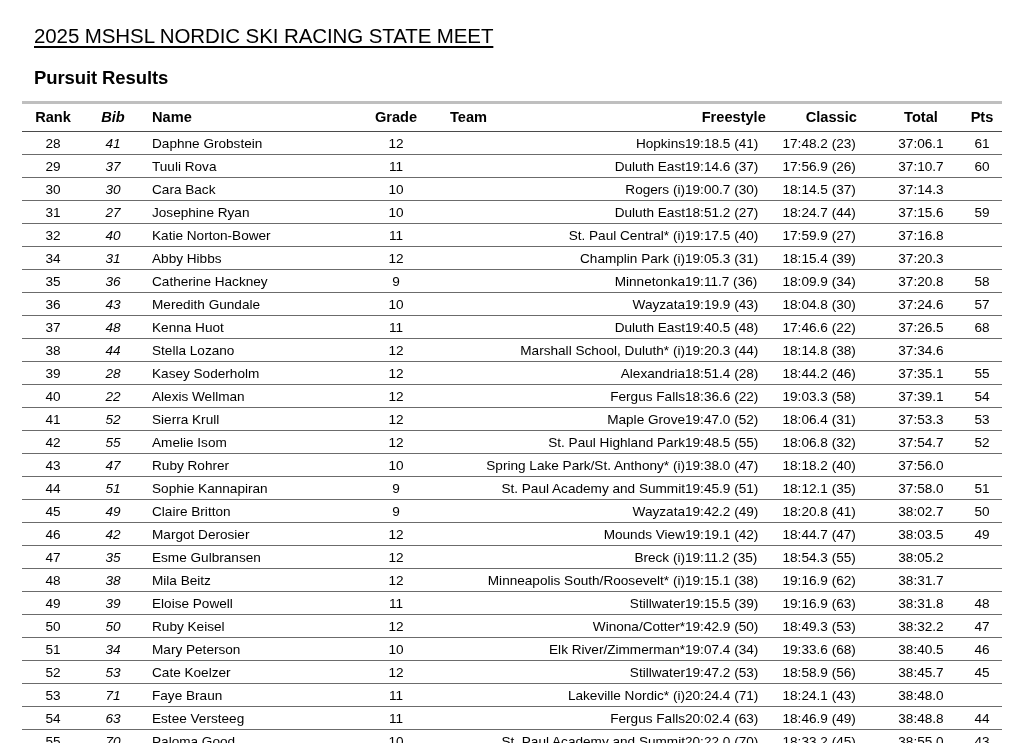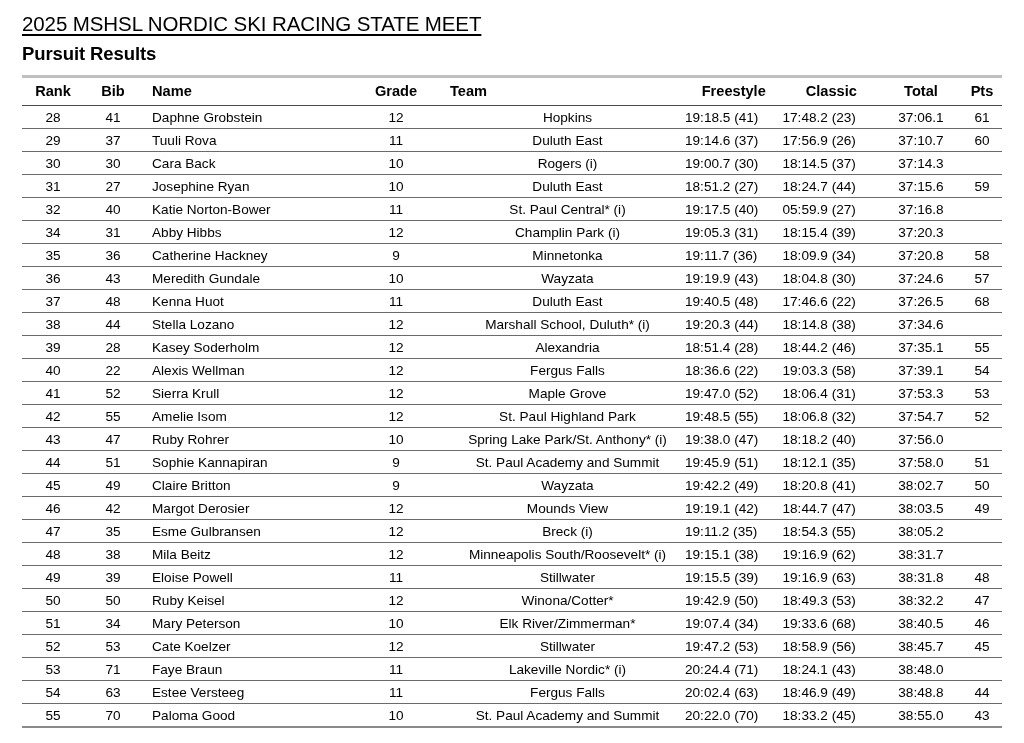--- a/index.html
+++ b/index.html
@@ -21,28 +21,28 @@
     padding: 0 22px;
     position: relative;
   }
   .doc-title {
     font-size: 20.5px;
     font-weight: 400;
     letter-spacing: -0.1px;
     text-decoration: underline;
     text-underline-offset: 3px;
     text-decoration-thickness: 1.6px;
-    margin: 0;
+    margin: 12px;
     padding-top: 12px;
     white-space: nowrap;
   }
   .doc-subtitle {
     font-size: 18.5px;
     font-weight: 700;
-    margin: 0;
+    margin: 12px;
     padding-top: 7px;
     letter-spacing: -0.1px;
   }
   .rule-top {
     height: 3px;
     background: #bfbfbf;
     margin-top: 10px;
   }
   table.results {
     width: 100%;
@@ -60,24 +60,24 @@
   table.results td {
     padding: 3px 0 3px 0;
     border-bottom: 1.2px solid #6b6b6b;
     white-space: nowrap;
     height: 16px;
   }
   table.results tr.data-row:last-child td {
     border-bottom: 2.4px solid #8a8a8a;
   }
   .col-rank  { width: 62px;  text-align: center; }
-  .col-bib   { width: 58px;  text-align: center; }
+  .col-bib   { width: 58px;  text-align: center; font-style: italic; }
   .col-name  { width: 200px; text-align: left; padding-left: 10px !important; }
   .col-grade { width: 88px;  text-align: center; }
-  .col-team  { width: 235px; text-align: center; padding-left: 10px !important; }
+  .col-team  { width: 235px; text-align: right; padding-left: 10px !important; }
   .col-total { width: 82px;  text-align: center; }
   .col-pts   { width: 40px;  text-align: center; }
 
   th.col-name  { text-align: left; padding-left: 10px; }
   th.col-team  { text-align: left; padding-left: 10px; }
 </style>
 </head>
 <body>
 
 <div class="page">
@@ -146,21 +146,21 @@
           <td class="col-total">37:15.6</td>
           <td class="col-pts">59</td>
         </tr>
         <tr class="data-row">
           <td class="col-rank">32</td>
           <td class="col-bib">40</td>
           <td class="col-name">Katie Norton-Bower</td>
           <td class="col-grade">11</td>
           <td class="col-team">St. Paul Central* (i)</td>
           <td class="col-freestyle">19:17.5 (40)</td>
-          <td class="col-classic">05:59.9 (27)</td>
+          <td class="col-classic">17:59.9 (27)</td>
           <td class="col-total">37:16.8</td>
           <td class="col-pts"></td>
         </tr>
         <tr class="data-row">
           <td class="col-rank">34</td>
           <td class="col-bib">31</td>
           <td class="col-name">Abby Hibbs</td>
           <td class="col-grade">12</td>
           <td class="col-team">Champlin Park (i)</td>
           <td class="col-freestyle">19:05.3 (31)</td>

